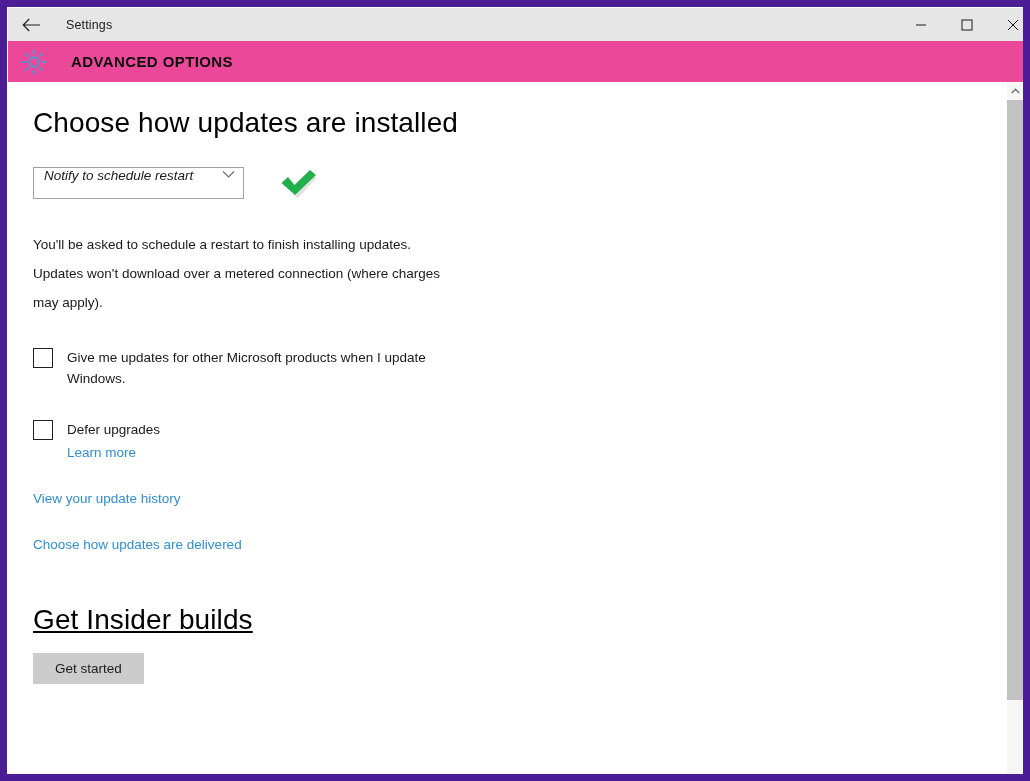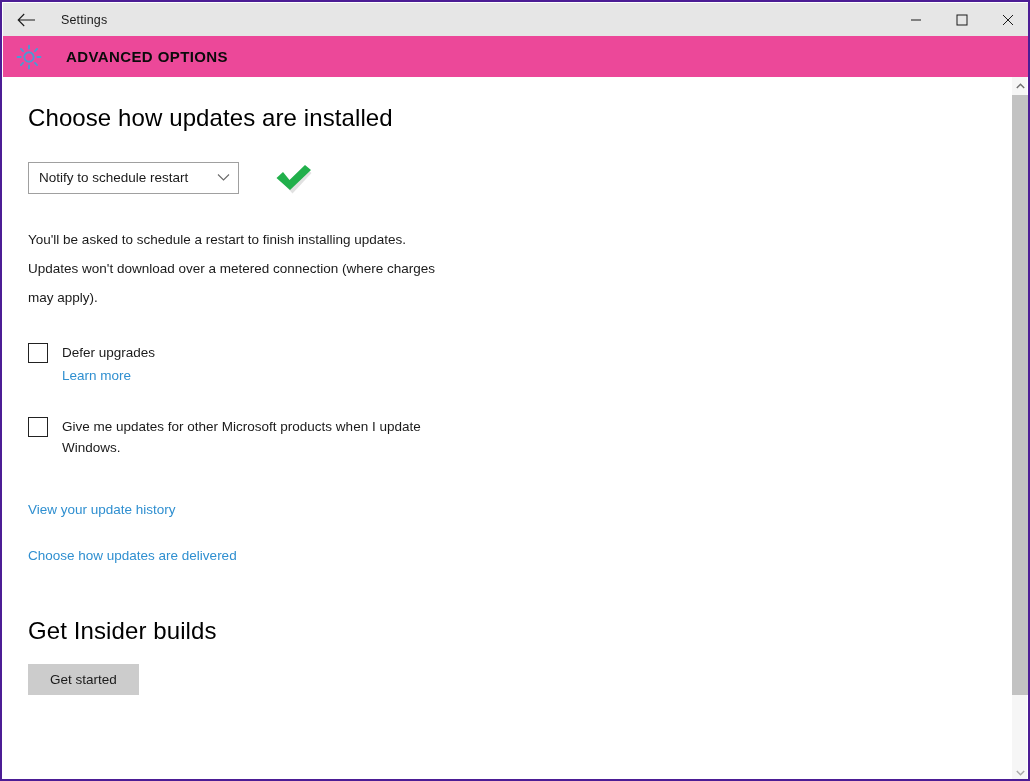--- a/index.html
+++ b/index.html
@@ -10,21 +10,21 @@
     overflow: hidden;
     background: #ffffff;
     font-family: "Liberation Sans", sans-serif;
   }
 
   #window {
     position: relative;
     width: 1030px;
     height: 781px;
     background: #ffffff;
-    border: 2px solid #4c1d95;
+    border: 7px solid #4c1d95;
     overflow: hidden;
   }
 
   
   #titlebar {
     position: absolute;
     left: 1px; top: 1px;
     width: 1028px;
     height: 33px;
     background: #e6e6e6;
@@ -100,42 +100,42 @@
     height: 705px;
     background: #ffffff;
     overflow: hidden;
   }
 
   #content-inner {
     padding: 26px 0 0 25px;
   }
 
   h1.section-heading {
-    font-size: 24px;
+    font-size: 28px;
     font-weight: 400;
     color: #000000;
     letter-spacing: 0.1px;
     line-height: 30px;
   }
 
   
   #dropdown-row {
     display: flex;
     align-items: center;
     margin-top: 24px;
   }
   #update-mode-select {
     width: 211px;
     height: 32px;
     background: #ffffff;
     border: 1px solid #a0a0a0;
     display: flex;
-    align-items: center;
     padding: 0 8px 1px 10px;
     cursor: pointer;
+    font-style: italic;
   }
   #update-mode-value {
     font-size: 13.5px;
     color: #1a1a1a;
     flex: 1;
     white-space: nowrap;
   }
   #chevron-down-icon {
     width: 13px;
     height: 13px;
@@ -187,24 +187,24 @@
   a.link {
     color: #2f8fd0;
     font-size: 13.5px;
     text-decoration: none;
     cursor: pointer;
     display: inline-block;
   }
 
   #learn-more-link { margin-top: 2px; }
 
-  #link-update-history { margin-top: 44px; }
+  #link-update-history { margin-top: 28px; }
   #link-updates-delivered { margin-top: 30px; }
 
-  h1#insider-heading { margin-top: 52px; }
+  h1#insider-heading { margin-top: 52px; text-decoration: underline; }
 
   #get-started-button {
     margin-top: 18px;
     height: 31px;
     min-width: 103px;
     background: #cccccc;
     border: none;
     font-family: "Liberation Sans", sans-serif;
     font-size: 13.5px;
     color: #1a1a1a;
@@ -313,29 +313,29 @@
             <path d="M7 20 L9 18 L17.5 26 L34 9 L37 11.5 L18 32 Z" fill="#c9c9c9" opacity="0.55" transform="translate(2.5,2.5)"></path>
             <path d="M4.5 19 L11 13 L17.5 21 L33 6 L39 11 L18 31 Z" fill="#21b04b"></path>
           </svg>
         </div>
       </div>
 
       <p class="body-text">You'll be asked to schedule a restart to finish installing updates. Updates won't download over a metered connection (where charges may apply).</p>
 
       <div class="checkbox-row">
         <div class="checkbox-box"></div>
+        <div class="checkbox-text">Give me updates for other Microsoft products when I update Windows.</div>
+      </div>
+
+      <div class="checkbox-row">
+        <div class="checkbox-box"></div>
         <div class="checkbox-text">
           <div>Defer upgrades</div>
           <a class="link" id="learn-more-link">Learn more</a>
         </div>
-      </div>
-
-      <div class="checkbox-row">
-        <div class="checkbox-box"></div>
-        <div class="checkbox-text">Give me updates for other Microsoft products when I update Windows.</div>
       </div>
 
       <div><a class="link" id="link-update-history">View your update history</a></div>
       <div><a class="link" id="link-updates-delivered">Choose how updates are delivered</a></div>
 
       <h1 class="section-heading" id="insider-heading">Get Insider builds</h1>
 
 
       <button id="get-started-button">Get started</button>
 

